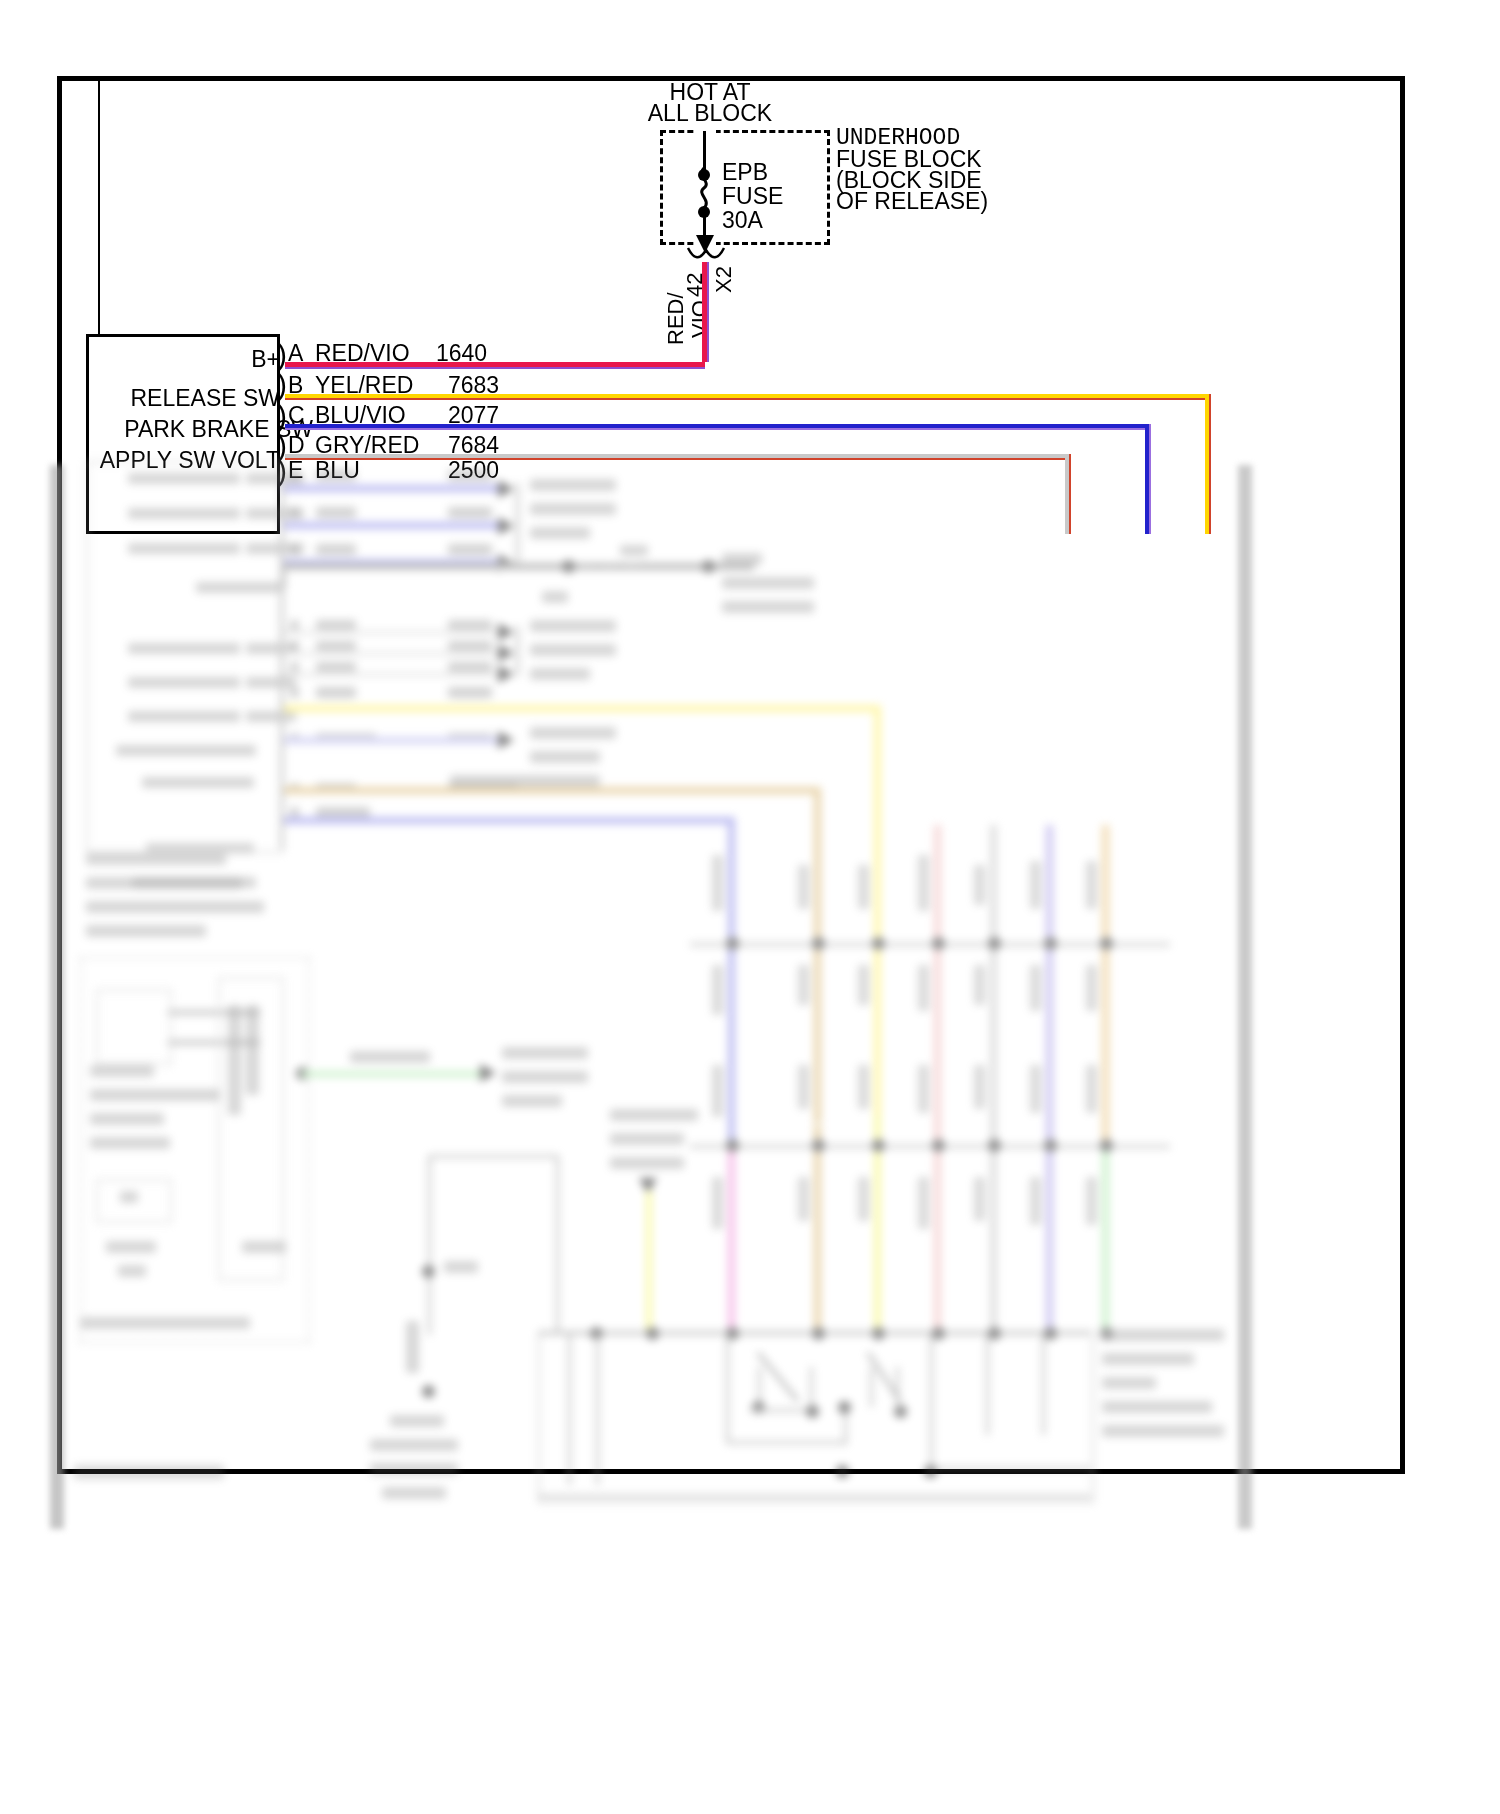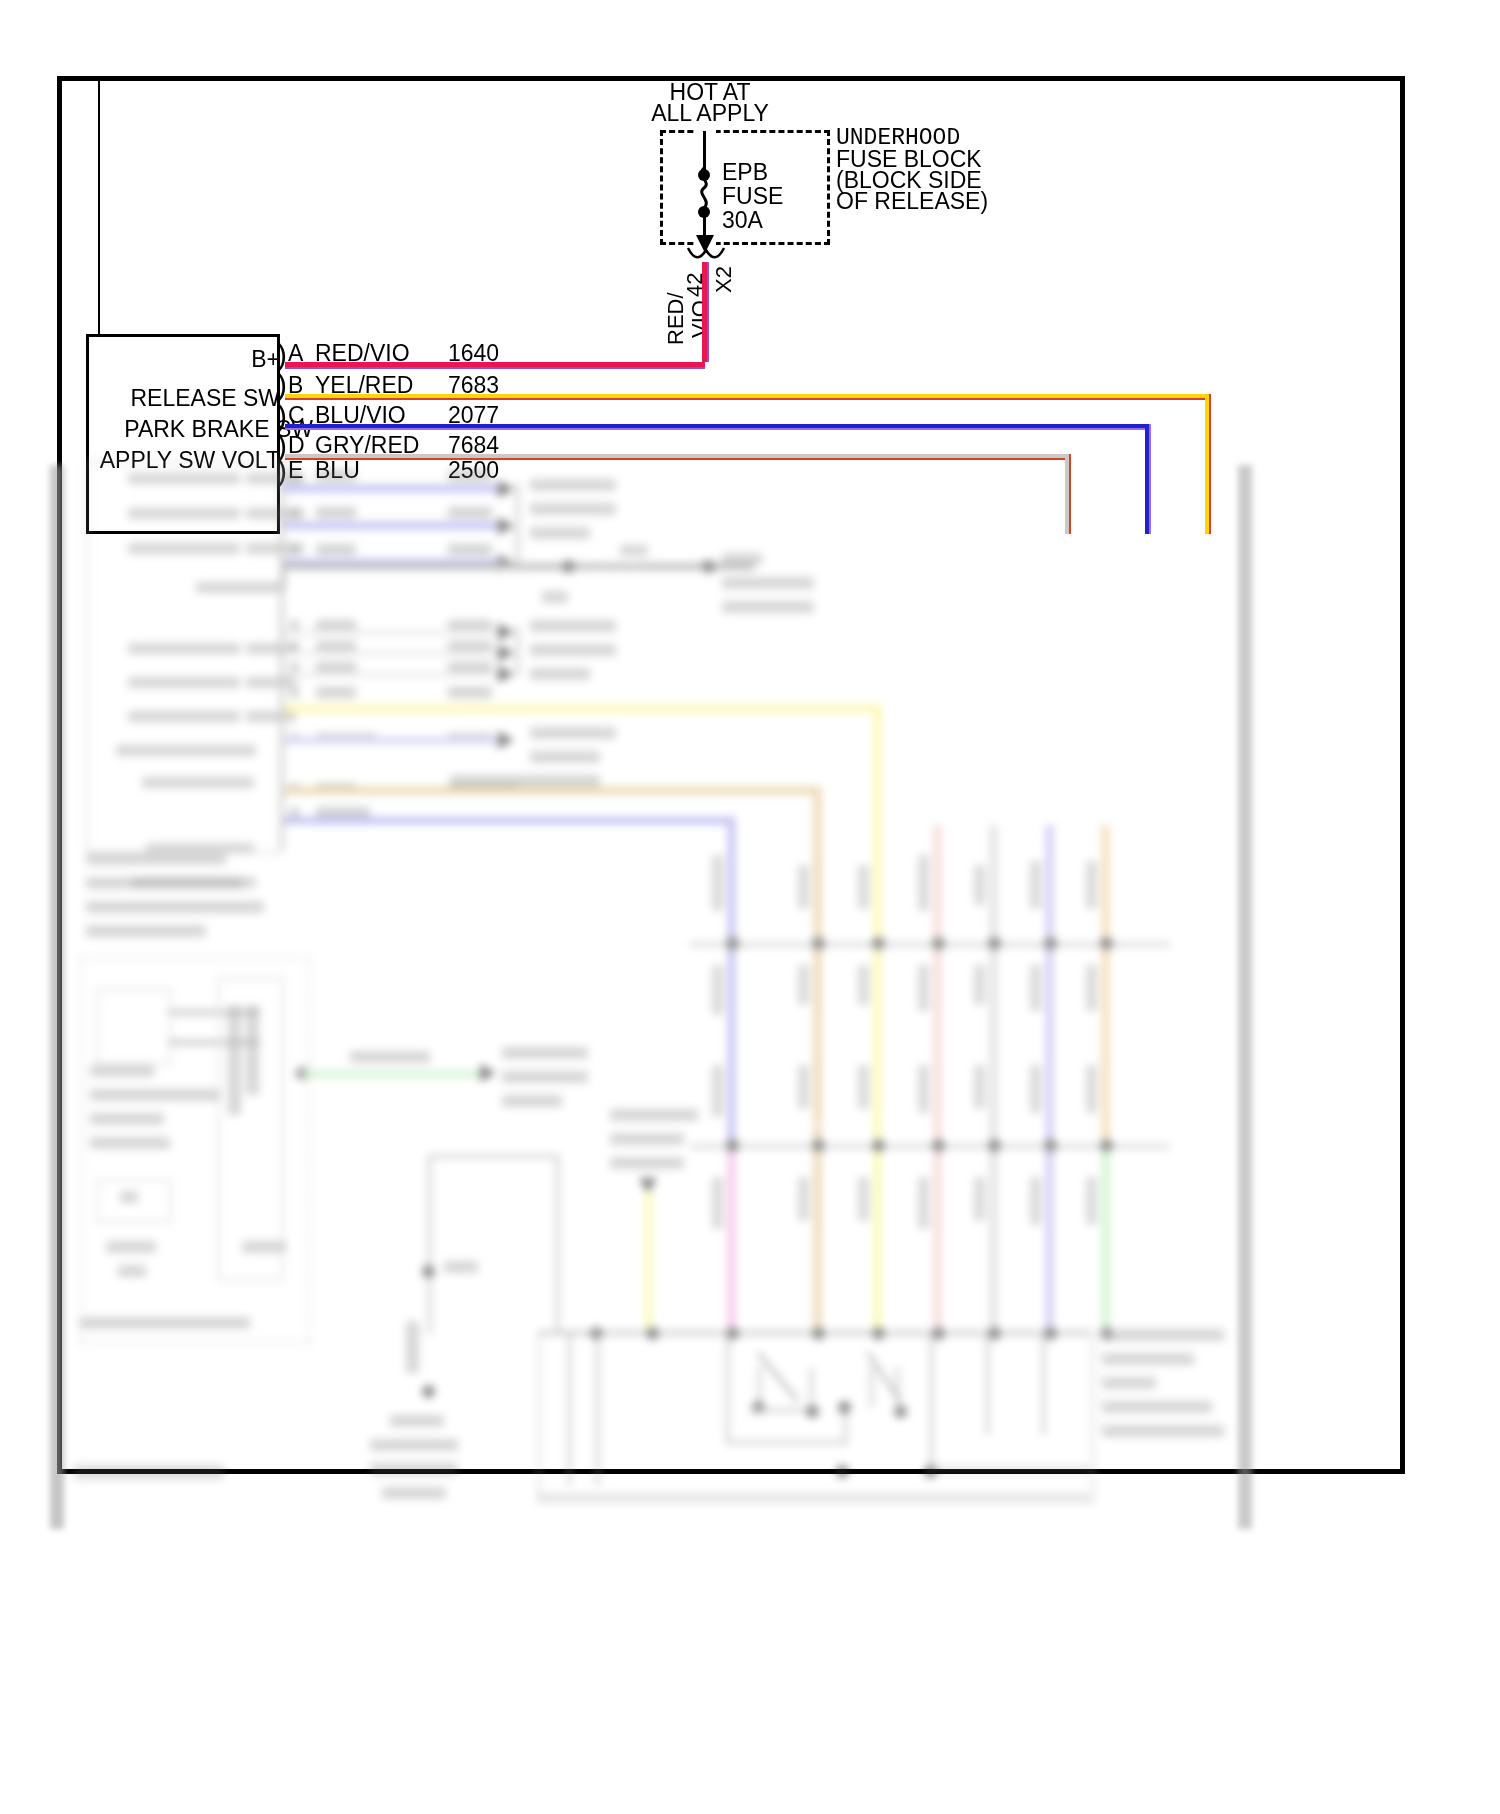--- a/index.html
+++ b/index.html
@@ -78,21 +78,21 @@
   #grey-gutter2{left:1238px;top:465px;width:14px;height:1064px;
     background:#9e9e9e;opacity:.55;filter:blur(3px);}
 </style>
 </head>
 <body>
 
 <div class="abs" id="outer-frame"></div>
 <div class="abs" id="inner-frame"></div>
 
 <div class="t t-23 center" style="left:600px;top:80px;width:220px;">HOT AT</div>
-<div class="t t-23 center" style="left:600px;top:101px;width:220px;">ALL APPLY</div>
+<div class="t t-23 center" style="left:600px;top:101px;width:220px;">ALL BLOCK</div>
 
 <div class="abs" id="fuse-box"></div>
 
 <div class="abs" style="left:694px;top:127px;width:22px;height:9px;background:#fff;"></div>
 <div class="abs" style="left:694px;top:239px;width:22px;height:10px;background:#fff;"></div>
 
 <div class="ln-v" style="left:703px;top:131px;height:44px;"></div>
 <div class="ln-v" style="left:703px;top:212px;height:35px;"></div>
 
 <svg class="abs" id="fuse-squiggle" width="30" height="44" viewBox="0 0 30 44">
@@ -125,21 +125,21 @@
 
 <div class="wire-v" style="left:702px;top:262px;height:100px;background:#e8174c;"></div>
 <div class="stripe-v" style="left:707px;top:262px;height:100px;background:#8f4fd0;"></div>
 
 <div class="abs" id="module-box"></div>
 
 <div class="t t-23 right" style="left:100px;top:347px;width:180px;">B+</div>
 <div class="pin-bracket" style="left:277px;top:340px;">)</div>
 <div class="t t-23" style="left:288px;top:341px;">A</div>
 <div class="t t-23" style="left:315px;top:341px;">RED/VIO</div>
-<div class="t t-23" style="left:448px;top:341px;text-align:center;">1640</div>
+<div class="t t-23" style="left:436px;top:341px;text-align:center;">1640</div>
 <div class="wire-h" style="left:285px;top:362px;width:420px;background:#e8174c;"></div>
 <div class="stripe-h" style="left:285px;top:367px;width:420px;background:#8f4fd0;"></div>
 
 <div class="t t-23 right" style="left:100px;top:386px;width:180px;text-align:right;">RELEASE SW</div>
 <div class="pin-bracket" style="left:277px;top:370px;">)</div>
 <div class="t t-23" style="left:288px;top:373px;">B</div>
 <div class="t t-23" style="left:315px;top:373px;">YEL/RED</div>
 <div class="t t-23" style="left:448px;top:373px;">7683</div>
 <div class="wire-h" style="left:285px;top:394px;width:925px;background:#ffd600;"></div>
 <div class="stripe-h" style="left:285px;top:398px;width:925px;background:#d1432b;"></div>

